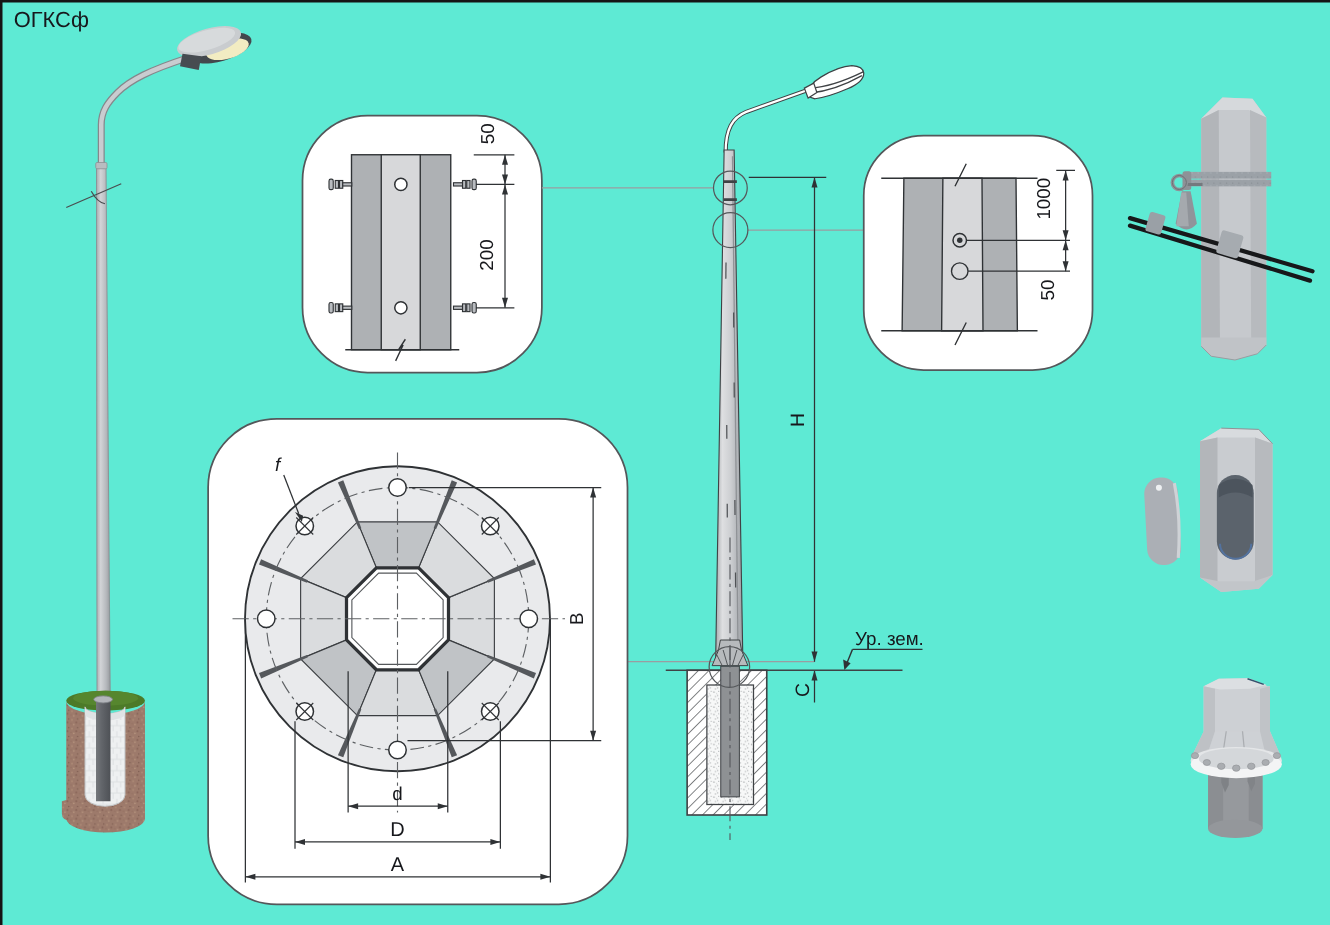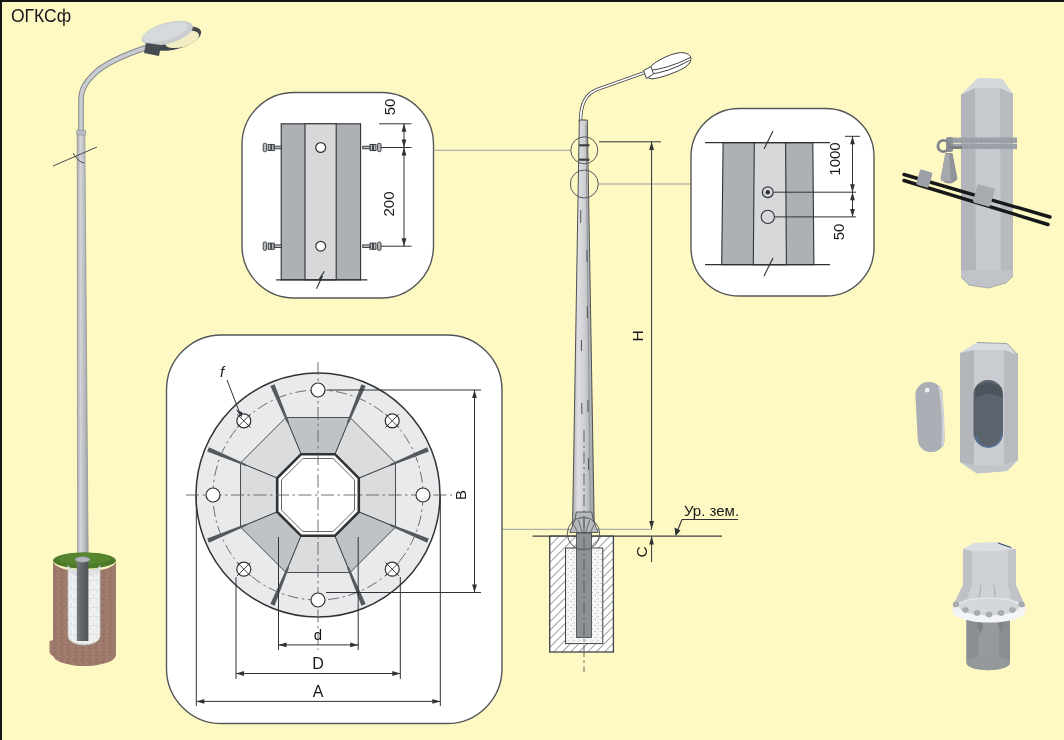--- a/index.html
+++ b/index.html
@@ -1,16 +1,16 @@
 <!DOCTYPE html>
 <html><head>
 <meta charset="utf-8">
 <style>
 html,body{margin:0;padding:0;background:#fff;}
-.page{position:relative;width:1064px;height:740px;background:#fef9c3;overflow:hidden;
+.page{position:relative;width:1064px;height:740px;background:#5eead4;overflow:hidden;
 border-top:2px solid #151515;border-left:2px solid #151515;box-sizing:border-box;
 font-family:"Liberation Sans",sans-serif;}
 svg{position:absolute;left:-2px;top:-2px;}
 </style>
 </head>
 <body>
 <div class="page">
 <svg width="1064" height="740" viewBox="0 0 1064 740">
 <defs>
 <pattern id="hatch" patternUnits="userSpaceOnUse" width="6" height="6" patternTransform="rotate(45)">

